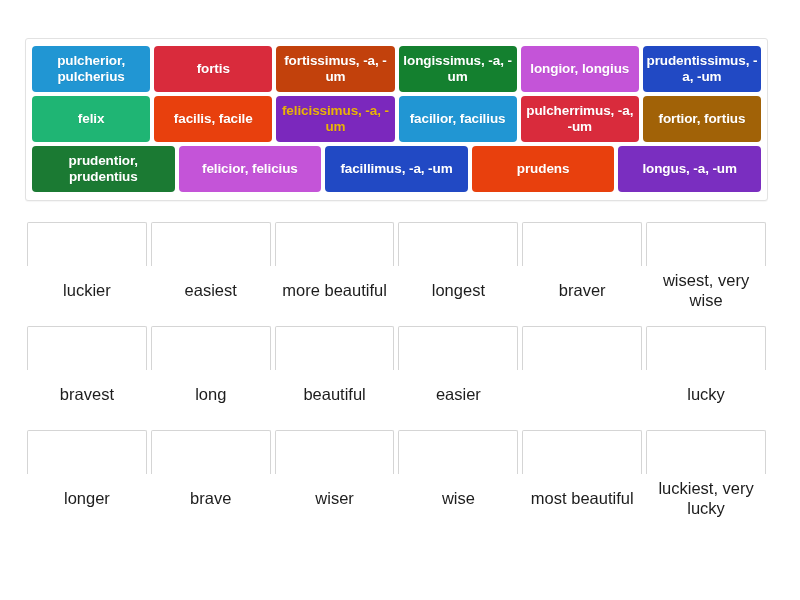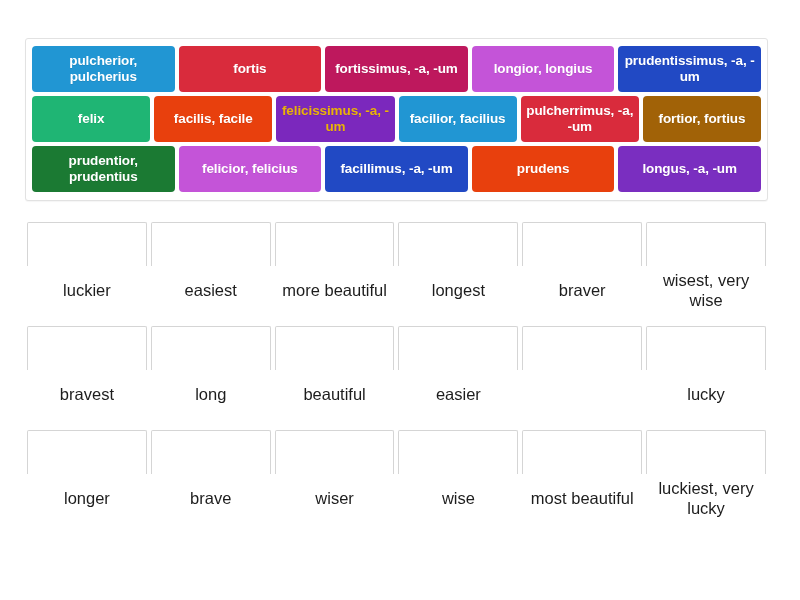--- a/index.html
+++ b/index.html
@@ -111,21 +111,22 @@
 </head>
 <body>
 
 <div id="app">
 
   <div class="tile-tray">
 
     <div class="tile-row">
       <div class="tile" style="background-color: rgb(33, 150, 211); color: rgb(255, 255, 255);">pulcherior, pulcherius</div>
       <div class="tile" style="background-color: rgb(217, 43, 60); color: rgb(255, 255, 255);">fortis</div>
-      <div class="tile" style="background-color: #be185d; color: rgb(255, 255, 255);">fortissimus, -a, -um</div>
+      <div class="tile" style="background-color: #c2410c; color: rgb(255, 255, 255);">fortissimus, -a, -um</div>
+      <div class="tile" style="background-color: rgb(20, 128, 47); color: rgb(255, 255, 255);">longissimus, -a, -um</div>
       <div class="tile" style="background-color: rgb(196, 84, 216); color: #ffffff;">longior, longius</div>
       <div class="tile" style="background-color: rgb(33, 73, 196); color: rgb(255, 255, 255);">prudentissimus, -a, -um</div>
     </div>
 
     <div class="tile-row">
       <div class="tile" style="background-color: rgb(31, 181, 116); color: rgb(255, 255, 255);">felix</div>
       <div class="tile" style="background-color: rgb(232, 64, 13); color: rgb(255, 255, 255); text-align: center;">facilis, facile</div>
       <div class="tile" style="background-color: rgb(123, 40, 189); color: #eab308;">felicissimus, -a, -um</div>
       <div class="tile" style="background-color: rgb(33, 150, 211); color: rgb(255, 255, 255);">facilior, facilius</div>
       <div class="tile" style="background-color: rgb(217, 43, 60); color: rgb(255, 255, 255);">pulcherrimus, -a, -um</div>

